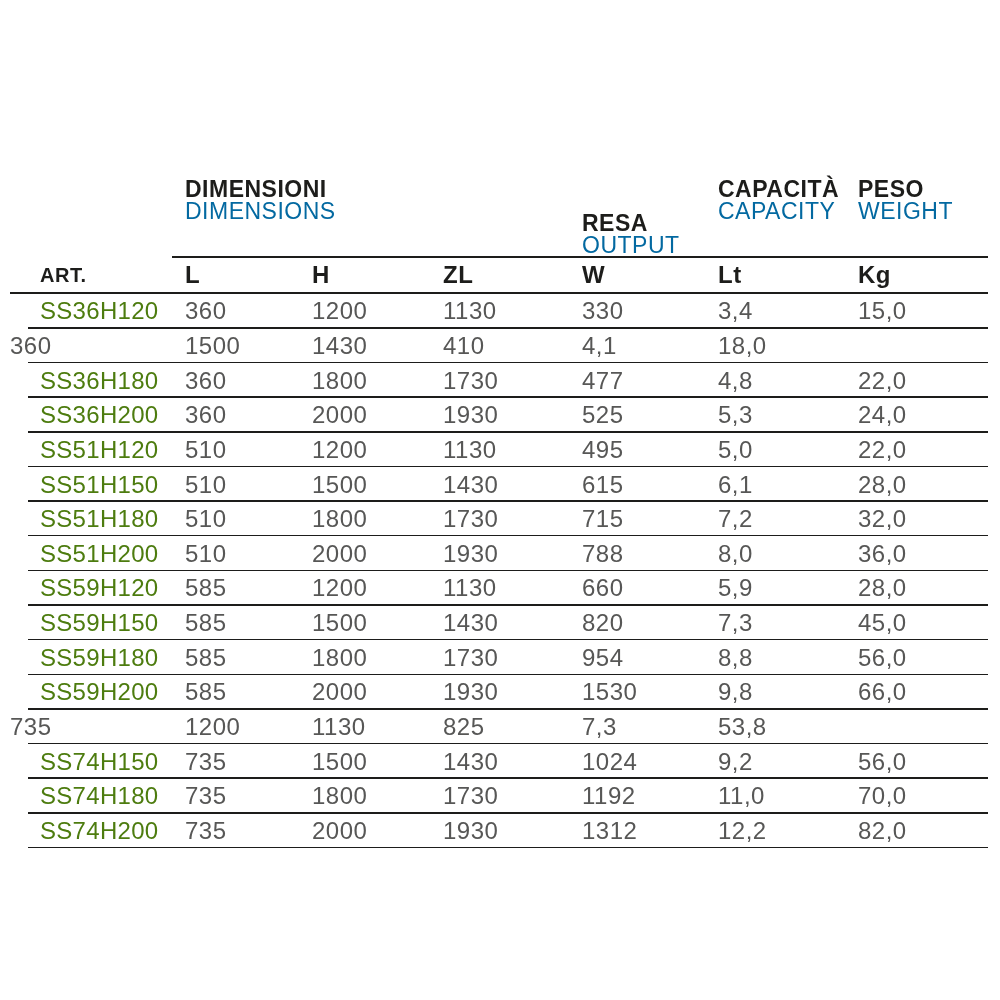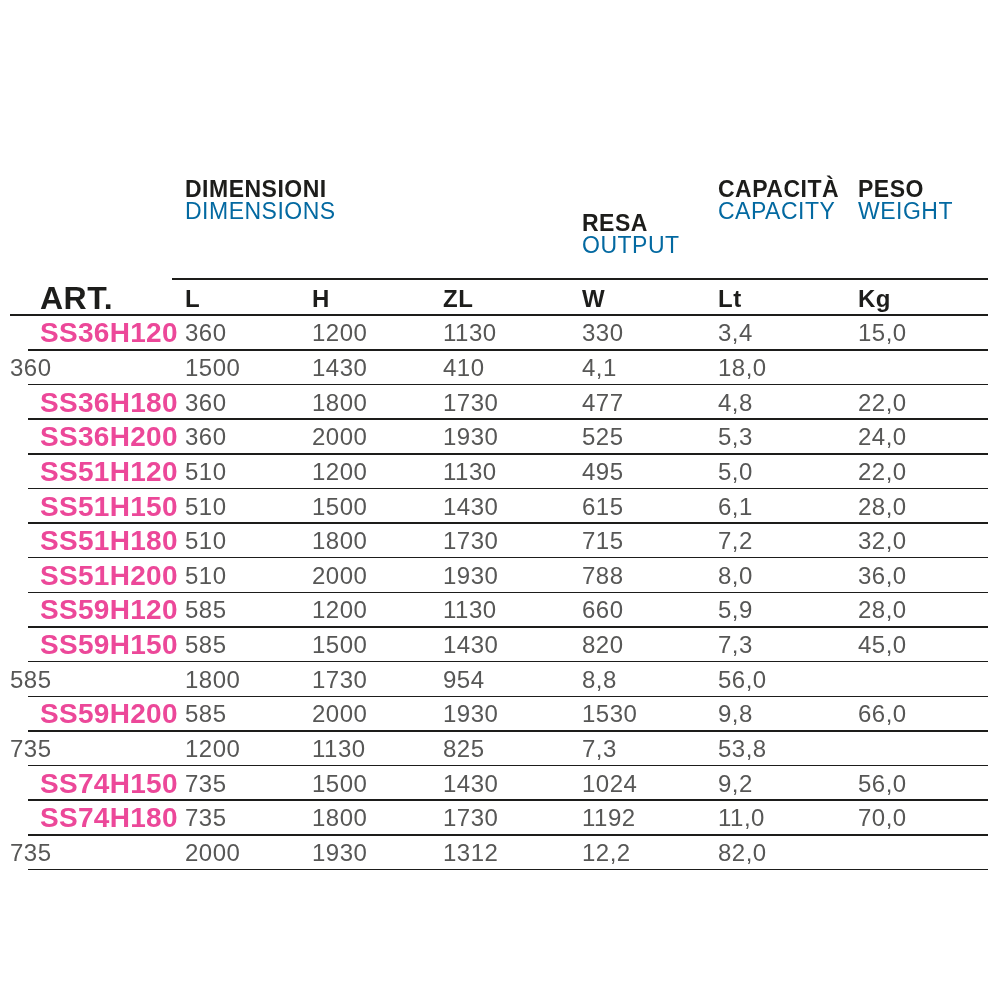--- a/index.html
+++ b/index.html
@@ -23,21 +23,21 @@
     width: 978px;
   }
   .grid-row {
     display: grid;
     grid-template-columns: 175px 127px 131px 139px 136px 140px 130px;
     align-items: center;
   }
   
   .group-row {
     align-items: start;
-    padding-bottom: 22px;
+    padding-bottom: 0;
   }
   .group-cell { grid-row: 1; }
   .group-dimensions { grid-column: 2 / span 3; }
   .group-output    { grid-column: 5; margin-top: 34px; }
   .group-capacity  { grid-column: 6; }
   .group-weight    { grid-column: 7; }
   .group-it {
     font-size: 23px;
     line-height: 22px;
     font-weight: 700;
@@ -58,21 +58,21 @@
     background: #1d1d1b;
     margin-left: 162px;
   }
   
   .units-row {
     height: 34px;
     border-bottom: 2px solid #1d1d1b;
   }
   .art-label {
     padding-left: 30px;
-    font-size: 32px;
+    font-size: 20px;
     font-weight: 700;
     letter-spacing: 0.5px;
     color: #1d1d1b;
   }
   .unit {
     font-size: 24px;
     font-weight: 700;
     letter-spacing: 0.5px;
     color: #1d1d1b;
   }
@@ -85,24 +85,24 @@
     content: "";
     position: absolute;
     left: 18px;
     right: 0;
     bottom: 0;
     height: 1.5px;
     background: #1d1d1b;
   }
   .code {
     padding-left: 30px;
-    font-size: 28px;
-    font-weight: 700;
+    font-size: 24px;
+    font-weight: 400;
     letter-spacing: 0.3px;
-    color: #ec4899;
+    color: #4d7c0f;
     white-space: nowrap;
   }
   .val {
     font-size: 24px;
     font-weight: 400;
     letter-spacing: 0.5px;
     color: #575756;
     white-space: nowrap;
   }
 </style>
@@ -228,20 +228,21 @@
         <div class="grid-row data-row">
         <div class="code">SS59H150</div>
         <div class="val">585</div>
         <div class="val">1500</div>
         <div class="val">1430</div>
         <div class="val">820</div>
         <div class="val">7,3</div>
         <div class="val">45,0</div>
       </div>
         <div class="grid-row data-row">
+        <div class="code">SS59H180</div>
         <div class="val">585</div>
         <div class="val">1800</div>
         <div class="val">1730</div>
         <div class="val">954</div>
         <div class="val">8,8</div>
         <div class="val">56,0</div>
       </div>
         <div class="grid-row data-row">
         <div class="code">SS59H200</div>
         <div class="val">585</div>
@@ -271,20 +272,21 @@
         <div class="grid-row data-row">
         <div class="code">SS74H180</div>
         <div class="val">735</div>
         <div class="val">1800</div>
         <div class="val">1730</div>
         <div class="val">1192</div>
         <div class="val">11,0</div>
         <div class="val">70,0</div>
       </div>
         <div class="grid-row data-row">
+        <div class="code">SS74H200</div>
         <div class="val">735</div>
         <div class="val">2000</div>
         <div class="val">1930</div>
         <div class="val">1312</div>
         <div class="val">12,2</div>
         <div class="val">82,0</div>
       </div>
       </div>
 
   </div>

